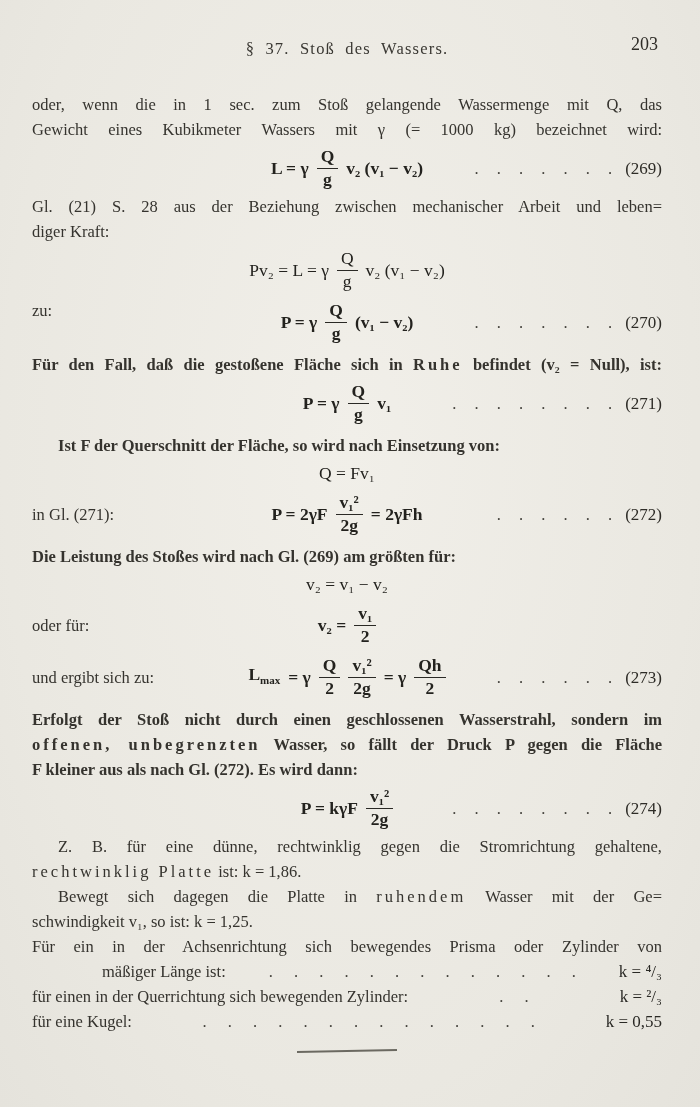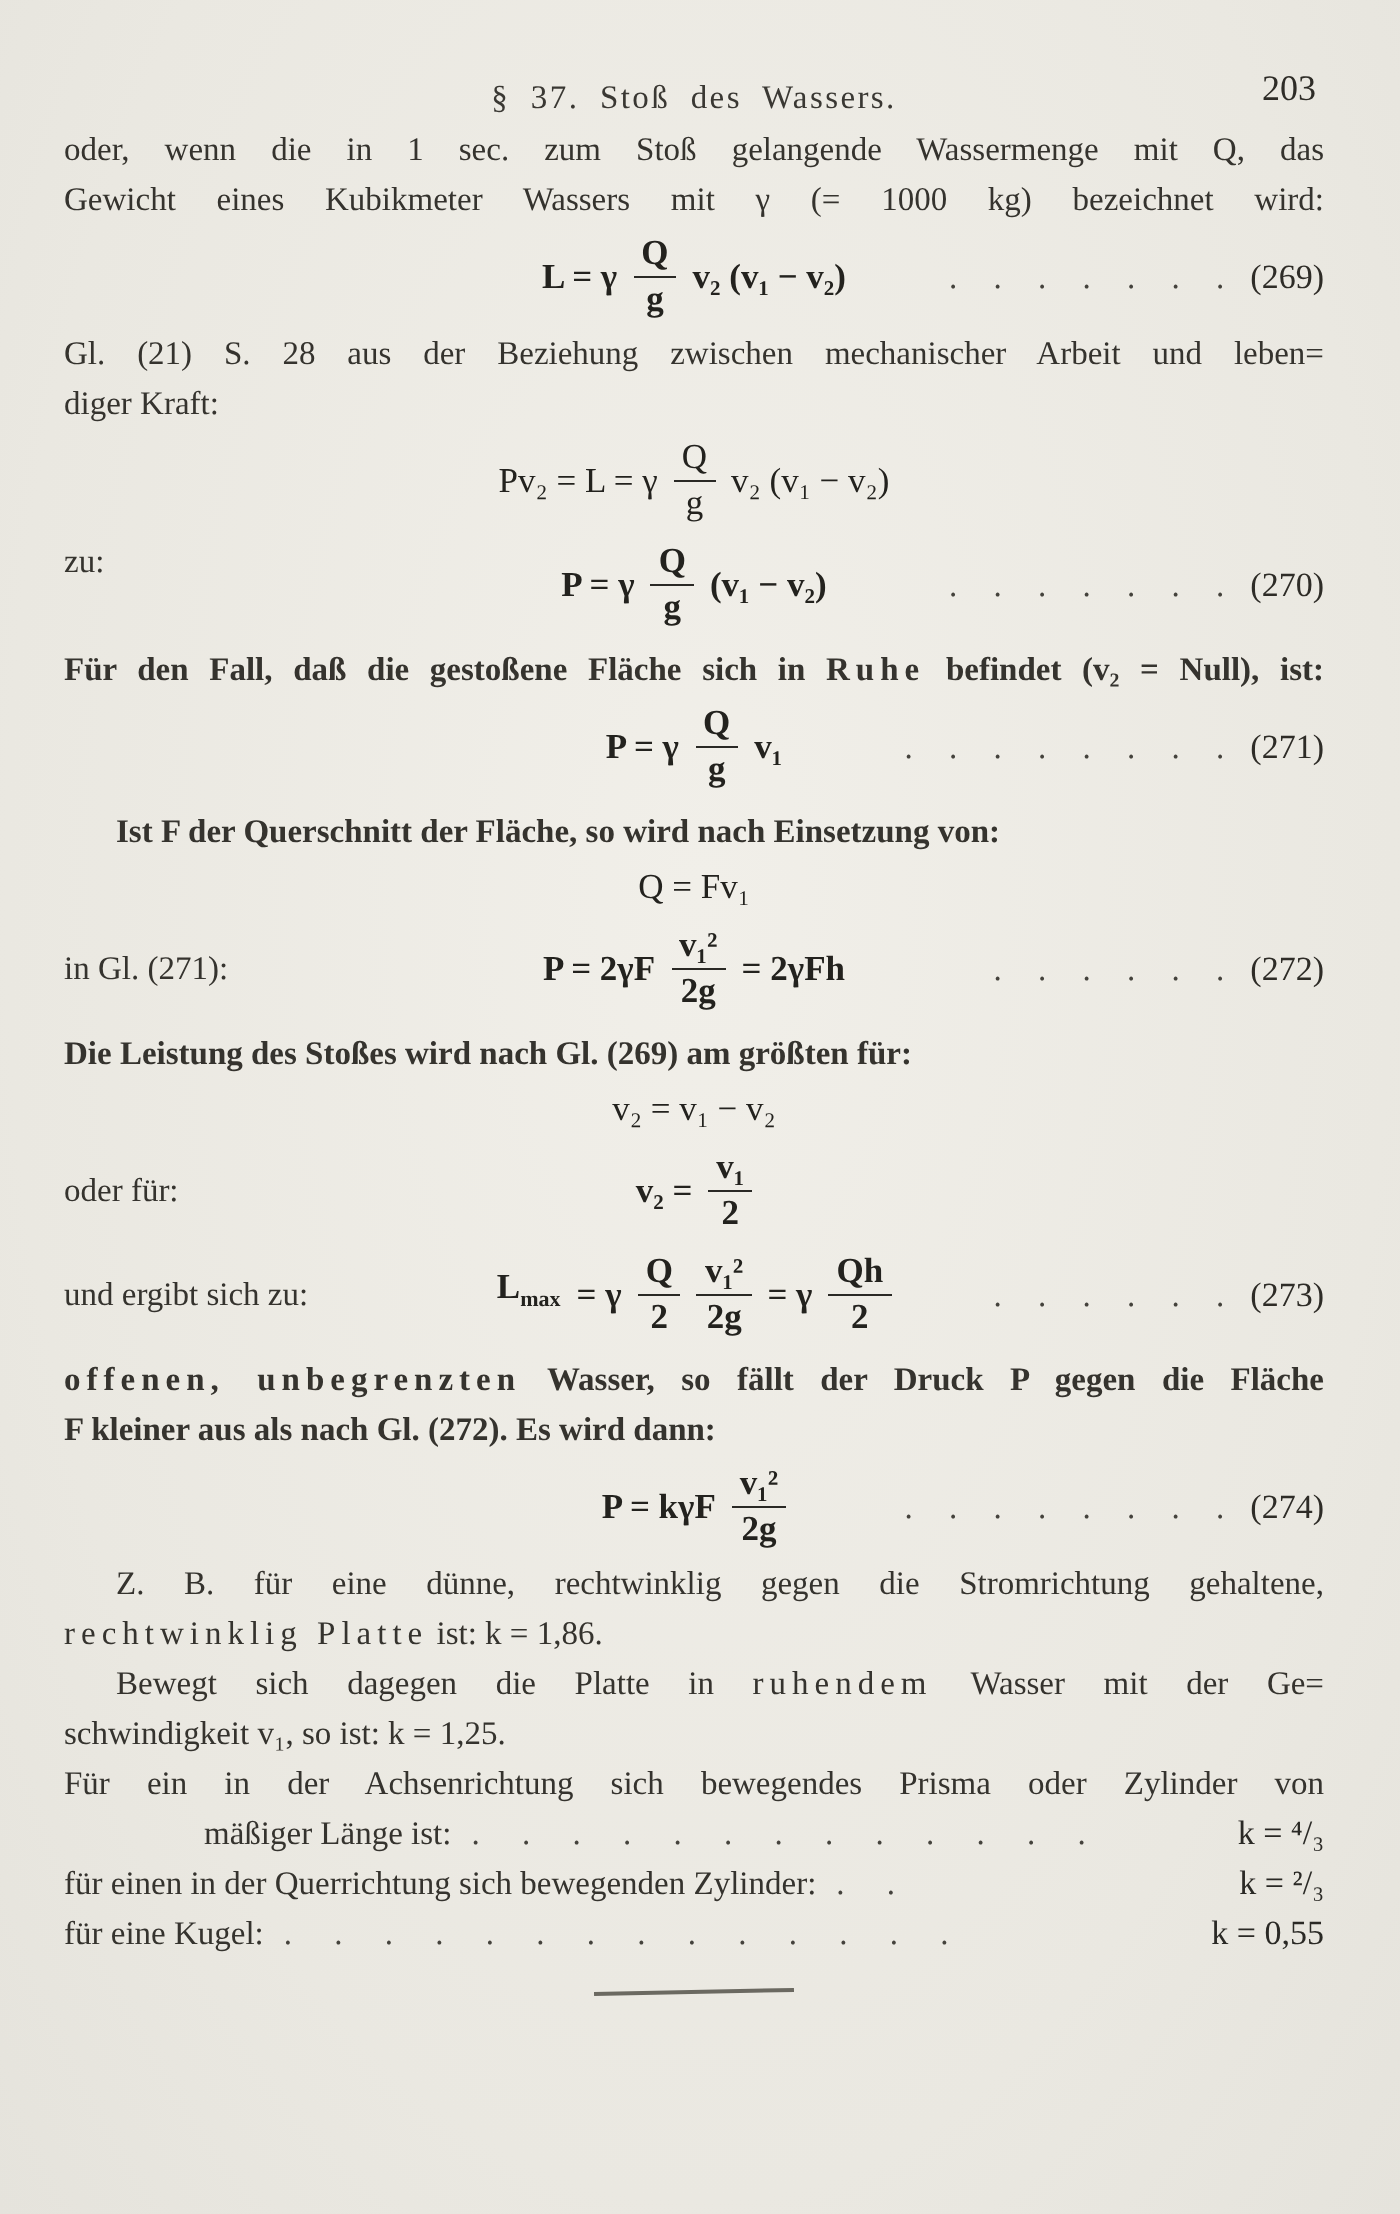--- a/index.html
+++ b/index.html
@@ -10,21 +10,21 @@
     background: #edebe5;
     background-image: radial-gradient(ellipse at 50% 40%, #f1efe9 0%, #eae8e1 70%, #e5e3dc 100%);
     color: #35332e;
     font-family: "Liberation Serif", "DejaVu Serif", serif;
     font-size: 16.5px;
     line-height: 25px;
     overflow: hidden;
     box-sizing: border-box;
     padding: 36px 38px 0 32px;
   }
-  .hdr { position: relative; height: 26px; }
+  .hdr { position: relative; height: 26px; margin-bottom: 30px; }
   .hdr-title {
     position: absolute; left: 0; right: 0; text-align: center;
     letter-spacing: 1.2px; word-spacing: 5px; font-size: 16.5px; color: #3a3833;
   }
   .hdr-page { position: absolute; right: 4px; top: -4px; font-size: 18px; color: #2e2c27; }
   .line { text-align: left; white-space: nowrap; }
   .jl { white-space: normal; text-align: justify; text-align-last: justify; }
   .ind { padding-left: 26px; }
   .sperr { letter-spacing: 3px; }
   .mt4 { margin-top: 4px; font-weight: bold; }
@@ -36,21 +36,21 @@
   .frac { display: inline-block; text-align: center; vertical-align: middle; line-height: 1.1; }
   .frac .num { display: block; border-bottom: 1.4px solid #2a2925; padding: 0 4px 1px; }
   .frac .den { display: block; padding-top: 1px; }
   .eqlabel { position: absolute; left: 0; top: 50%; transform: translateY(-50%); font-size: 16.5px; color: #35332e; font-weight: normal; }
   .eqlabel.top { top: 2px; transform: none; }
   .eqright { position: absolute; right: 0; display: flex; align-items: center; }
   .eqdots { word-spacing: 12px; letter-spacing: 1px; margin-right: 12px; color: #44423c; font-weight: normal; }
   .eqnum { font-size: 17px; font-weight: normal; color: #2e2c27; }
   sub.mx { font-size: 11px; vertical-align: -4px; letter-spacing: 0; text-align: center; }
   
-  .kline { display: flex; align-items: baseline; }
+  .kline { display: flex; align-items: baseline; text-align: center; }
   .kline .ktext { white-space: nowrap; }
   .kline .kdots { flex: 1; overflow: hidden; white-space: nowrap; word-spacing: 17px; padding: 0 10px; color: #44423c; }
   .kline .kval { white-space: nowrap; font-size: 17px; color: #2a2925; }
   .kind { padding-left: 70px; }
   .endrule {
     width: 100px; height: 2px; background: #6b6961;
     margin: 16px auto 0 auto; transform: rotate(-1.2deg);
   }
 </style>
 </head>
@@ -192,20 +192,21 @@
           <span class="den">2</span>
         </span>
     </span>
     <span class="eqright">
         <span class="eqdots">. . . . . .</span>
         <span class="eqnum">(273)</span>
       </span>
   </div>
 
   <div class="mt4">
+    <div class="line jl">Erfolgt der Stoß nicht durch einen geschlossenen Wasserstrahl, sondern im</div>
     <div class="line jl"><span class="sperr">offenen, unbegrenzten</span><span> Wasser, so fällt der Druck P gegen die Fläche</span></div>
     <div class="line">F kleiner aus als nach Gl. (272).  Es wird dann:</div>
   </div>
 
   <div class="eqrow">
     <span class="eq bold">
       <span>P = kγF</span>
       <span class="frac">
           <span class="num">v₁²</span>
           <span class="den">2g</span>

